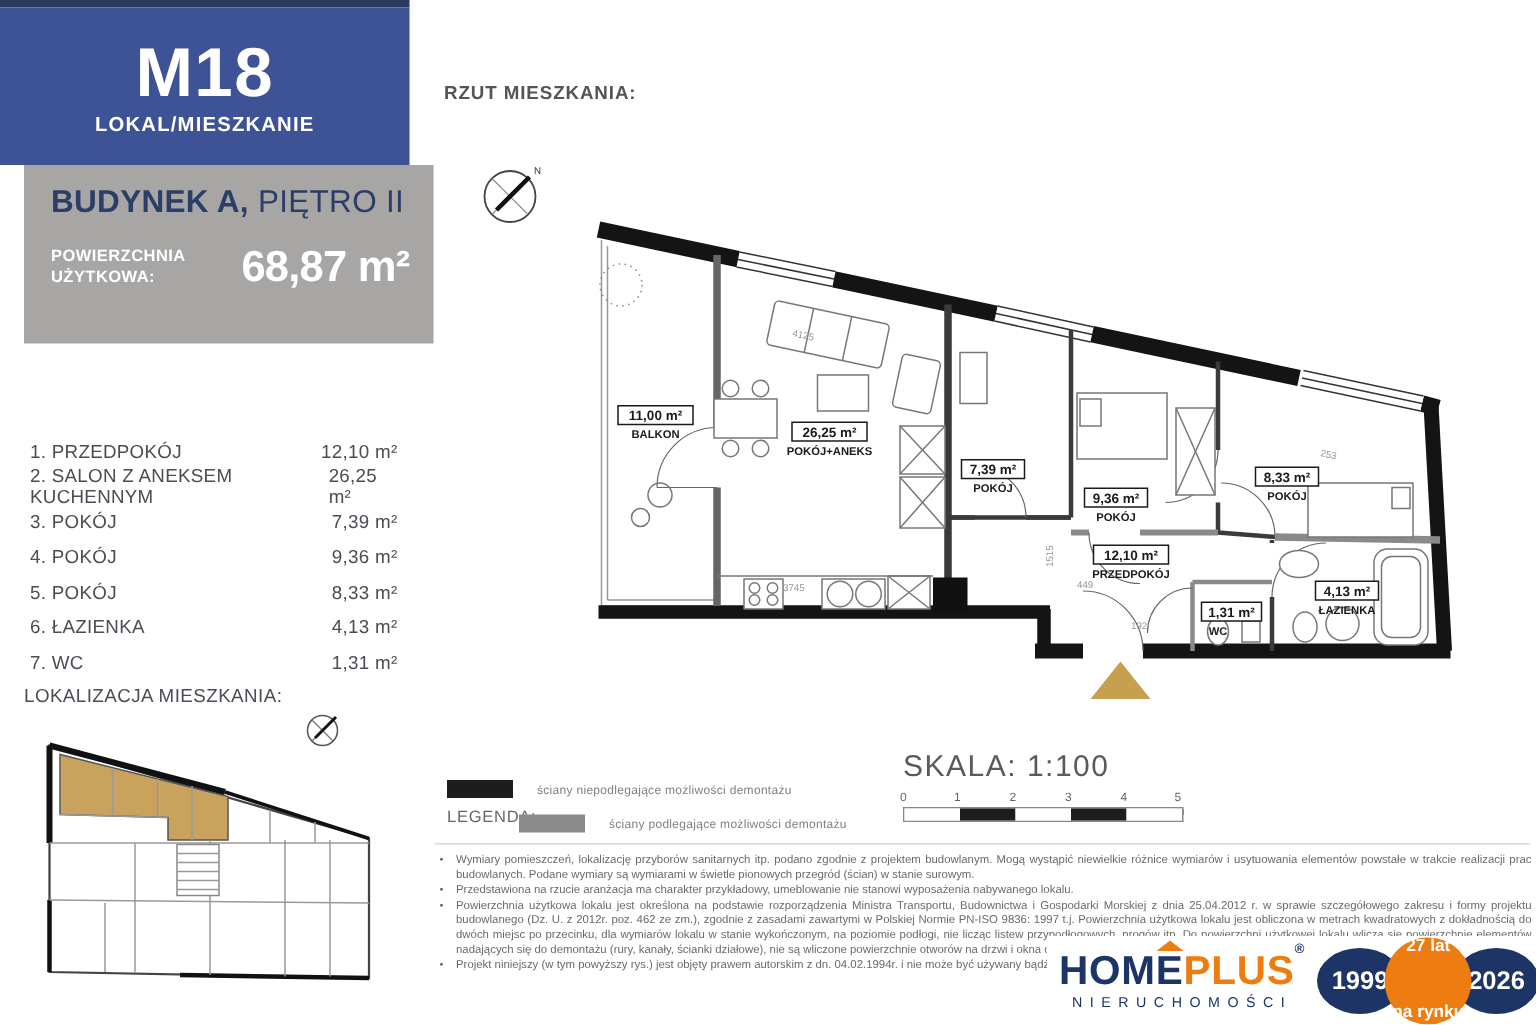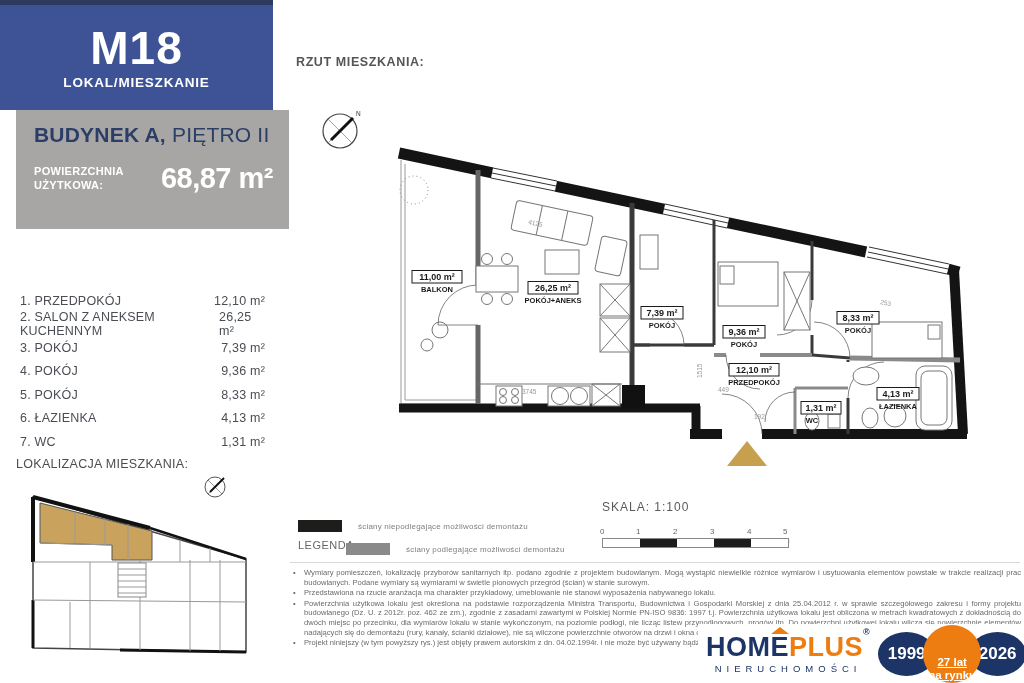--- a/index.html
+++ b/index.html
@@ -30,21 +30,21 @@
   
   .main-title{left:296px;top:55px;font-size:12.5px;font-weight:600;color:#555;letter-spacing:.6px;}
   .legend-title{left:298px;top:498px;font-size:11px;color:#666;letter-spacing:.5px;margin-top:41px;}
   .legend-item{display:flex;align-items:center;gap:16px;}
   .li1{left:298px;top:520px;}
   .li2{left:298px;top:543px;padding-left:48px;}
   .sw{width:44px;height:12px;}
   .sw-black{background:#1d1d1b;}
   .sw-gray{background:#8a8a8a;}
   .legend-text{font-size:8px;color:#808080;letter-spacing:.2px;}
-  .skala{left:602px;top:500px;font-size:12px;color:#5a5a5a;letter-spacing:1px;}
+  .skala{left:602px;top:500px;font-size:20px;color:#5a5a5a;letter-spacing:1px;}
   .scalebar{left:602px;top:527px;width:190px;height:22px;}
   .sb-labels{position:absolute;top:0;left:0;width:190px;height:10px;font-size:8px;color:#666;}
   .sb-labels span{position:absolute;top:0;}
   .sb-bar{position:absolute;top:11px;left:0;display:flex;border:1px solid #888;}
   .sb-seg{width:37px;height:8px;}
   .seg-w{background:#fff;}
   .seg-b{background:#1d1d1b;}
 
   .divider{left:290px;top:562px;width:730px;height:1px;background:#d8d8d8;}
   .notes{left:293px;top:568px;width:728px;}
@@ -60,22 +60,22 @@
   .wm-plus{color:#ee7d11;}
   .e-wrap{position:relative;display:inline-block;}
   .e-roof{position:absolute;left:0;top:-7px;width:0;height:0;border-left:9px solid transparent;
           border-right:9px solid transparent;border-bottom:7px solid #ee7d11;}
   .reg{font-size:9px;font-weight:bold;color:#1d3467;vertical-align:top;position:relative;top:-6px;}
   .subtitle{font-size:9.5px;color:#1d3467;letter-spacing:5px;margin-top:2px;white-space:nowrap;}
   .badges{display:flex;align-items:center;}
   .badge-year{width:57px;height:44px;border-radius:50%;background:#1d3467;color:#fff;display:flex;
               align-items:center;justify-content:center;font-size:17px;font-weight:bold;}
   .badge-mid{width:58px;height:58px;border-radius:50%;background:#ee7d11;color:#fff;display:flex;
-             flex-direction:column;align-items:center;justify-content:flex-end;font-size:11.5px;
-             font-weight:bold;line-height:1.15;margin:0 -12px;z-index:2;position:relative;text-decoration:underline;}
+             flex-direction:column;align-items:center;justify-content:space-between;font-size:11.5px;
+             font-weight:bold;line-height:1.15;margin:0 -12px;z-index:2;position:relative;}
 
   
   svg text{font-family:"Liberation Sans",sans-serif;}
   .lbl-area{font-size:9px;font-weight:bold;fill:#1a1a1a;text-anchor:middle;}
   .lbl-name{font-size:7.5px;font-weight:bold;fill:#1a1a1a;text-anchor:middle;}
   .lbl-box{fill:#fff;stroke:#1a1a1a;stroke-width:1;}
   .dim{font-size:6.5px;fill:#979797;}
   .wall{stroke:#141414;fill:none;}
   .iw{stroke:#3a3a3a;fill:none;}
   .gw{stroke:#8a8a8a;fill:none;}

